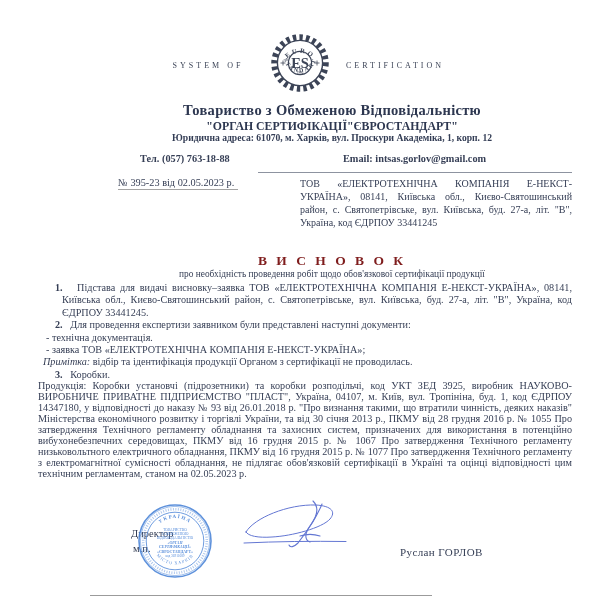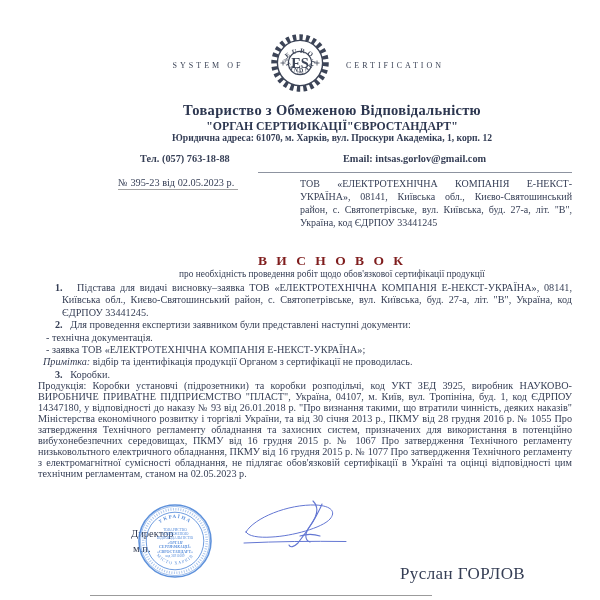--- a/index.html
+++ b/index.html
@@ -33,21 +33,21 @@
   .doc-bullet { margin-left:8px !important; }
   .note-line { margin-left:5px !important; }
   .note-label { font-weight:normal; font-style:italic; }
   .conclusion { line-height:10.9px !important; }
 
   
   .role { position:absolute; top:528px; left:131px; font-size:10.5px; }
   .seal-mark { position:absolute; top:543px; left:133px; font-size:10.5px; }
   .stamp-svg { position:absolute; top:503px; left:137px; }
   .sign-svg { position:absolute; top:496px; left:236px; }
-  .signer-name { position:absolute; top:564px; left:400px; font-size:17px; letter-spacing:.4px; }
+  .signer-name { position:absolute; top:546px; left:400px; font-size:11px; letter-spacing:.4px; }
 
   .bottom-edge { position:absolute; top:595px; left:90px; width:342px; border-top:1.6px solid #9b9b9b; }
 
   .emblem-wrap { position:absolute; top:28px; left:110px; }
 </style>
 </head>
 <body>
 
 <div class="page">
 

